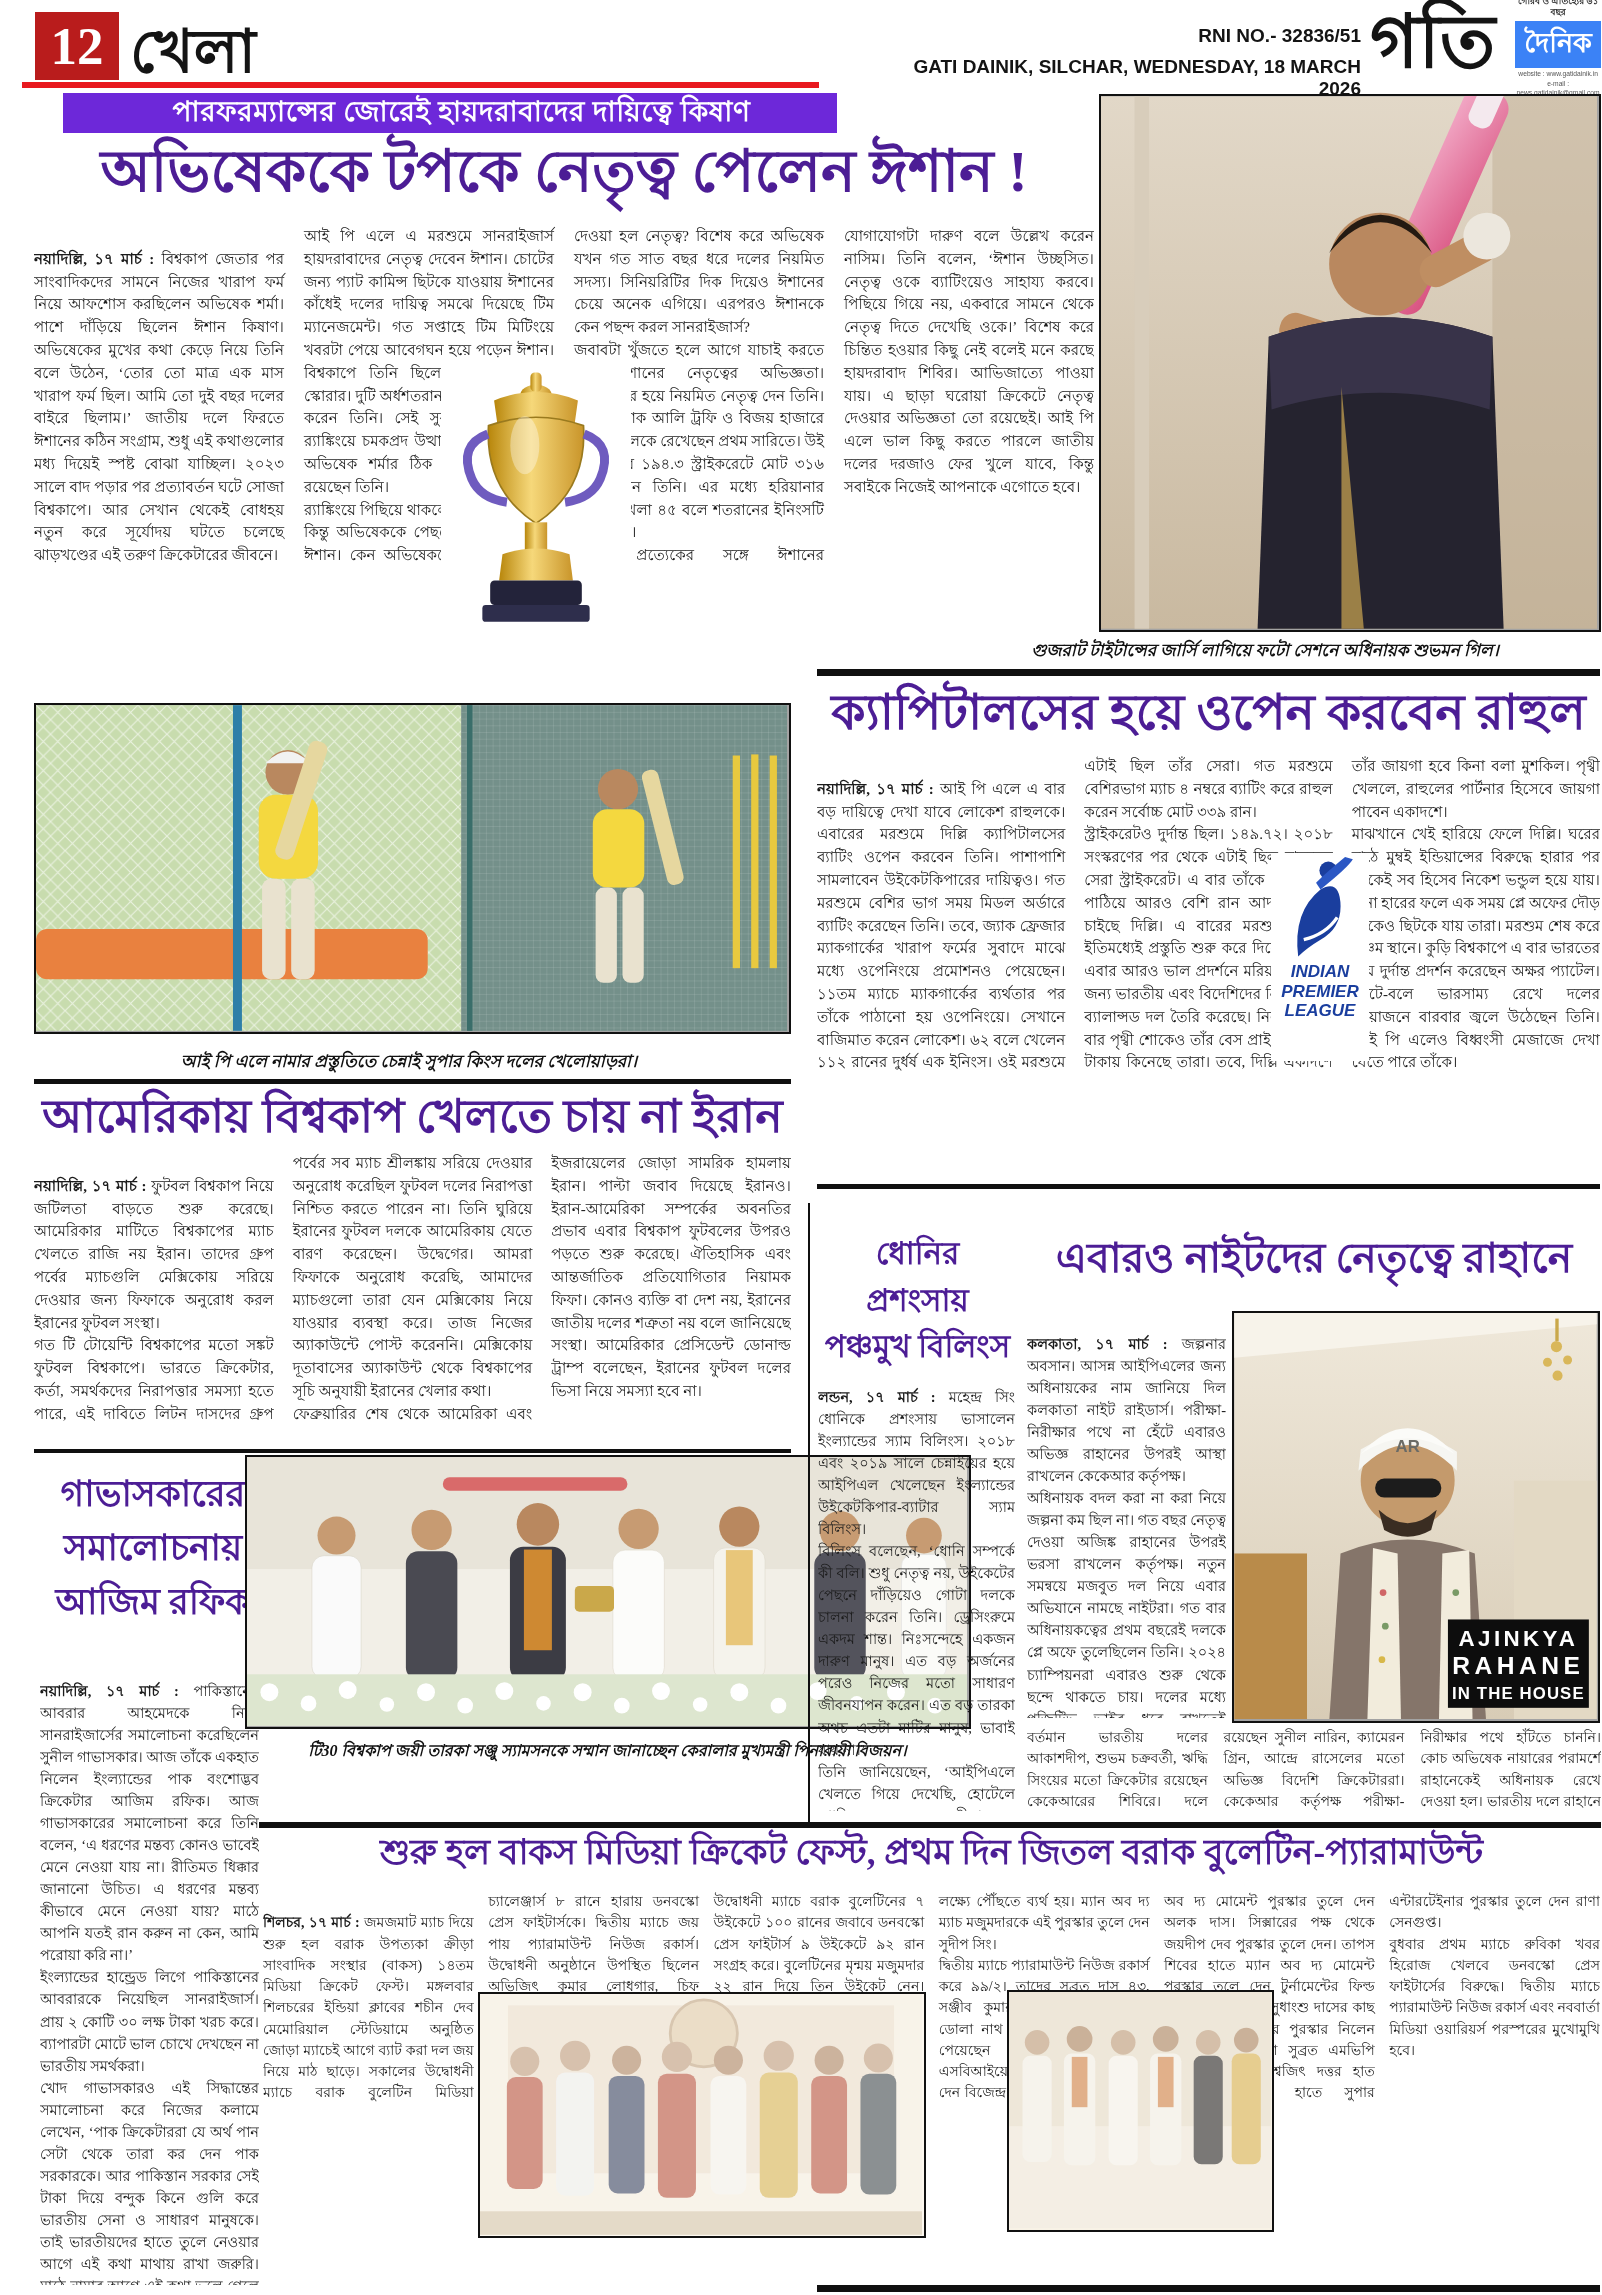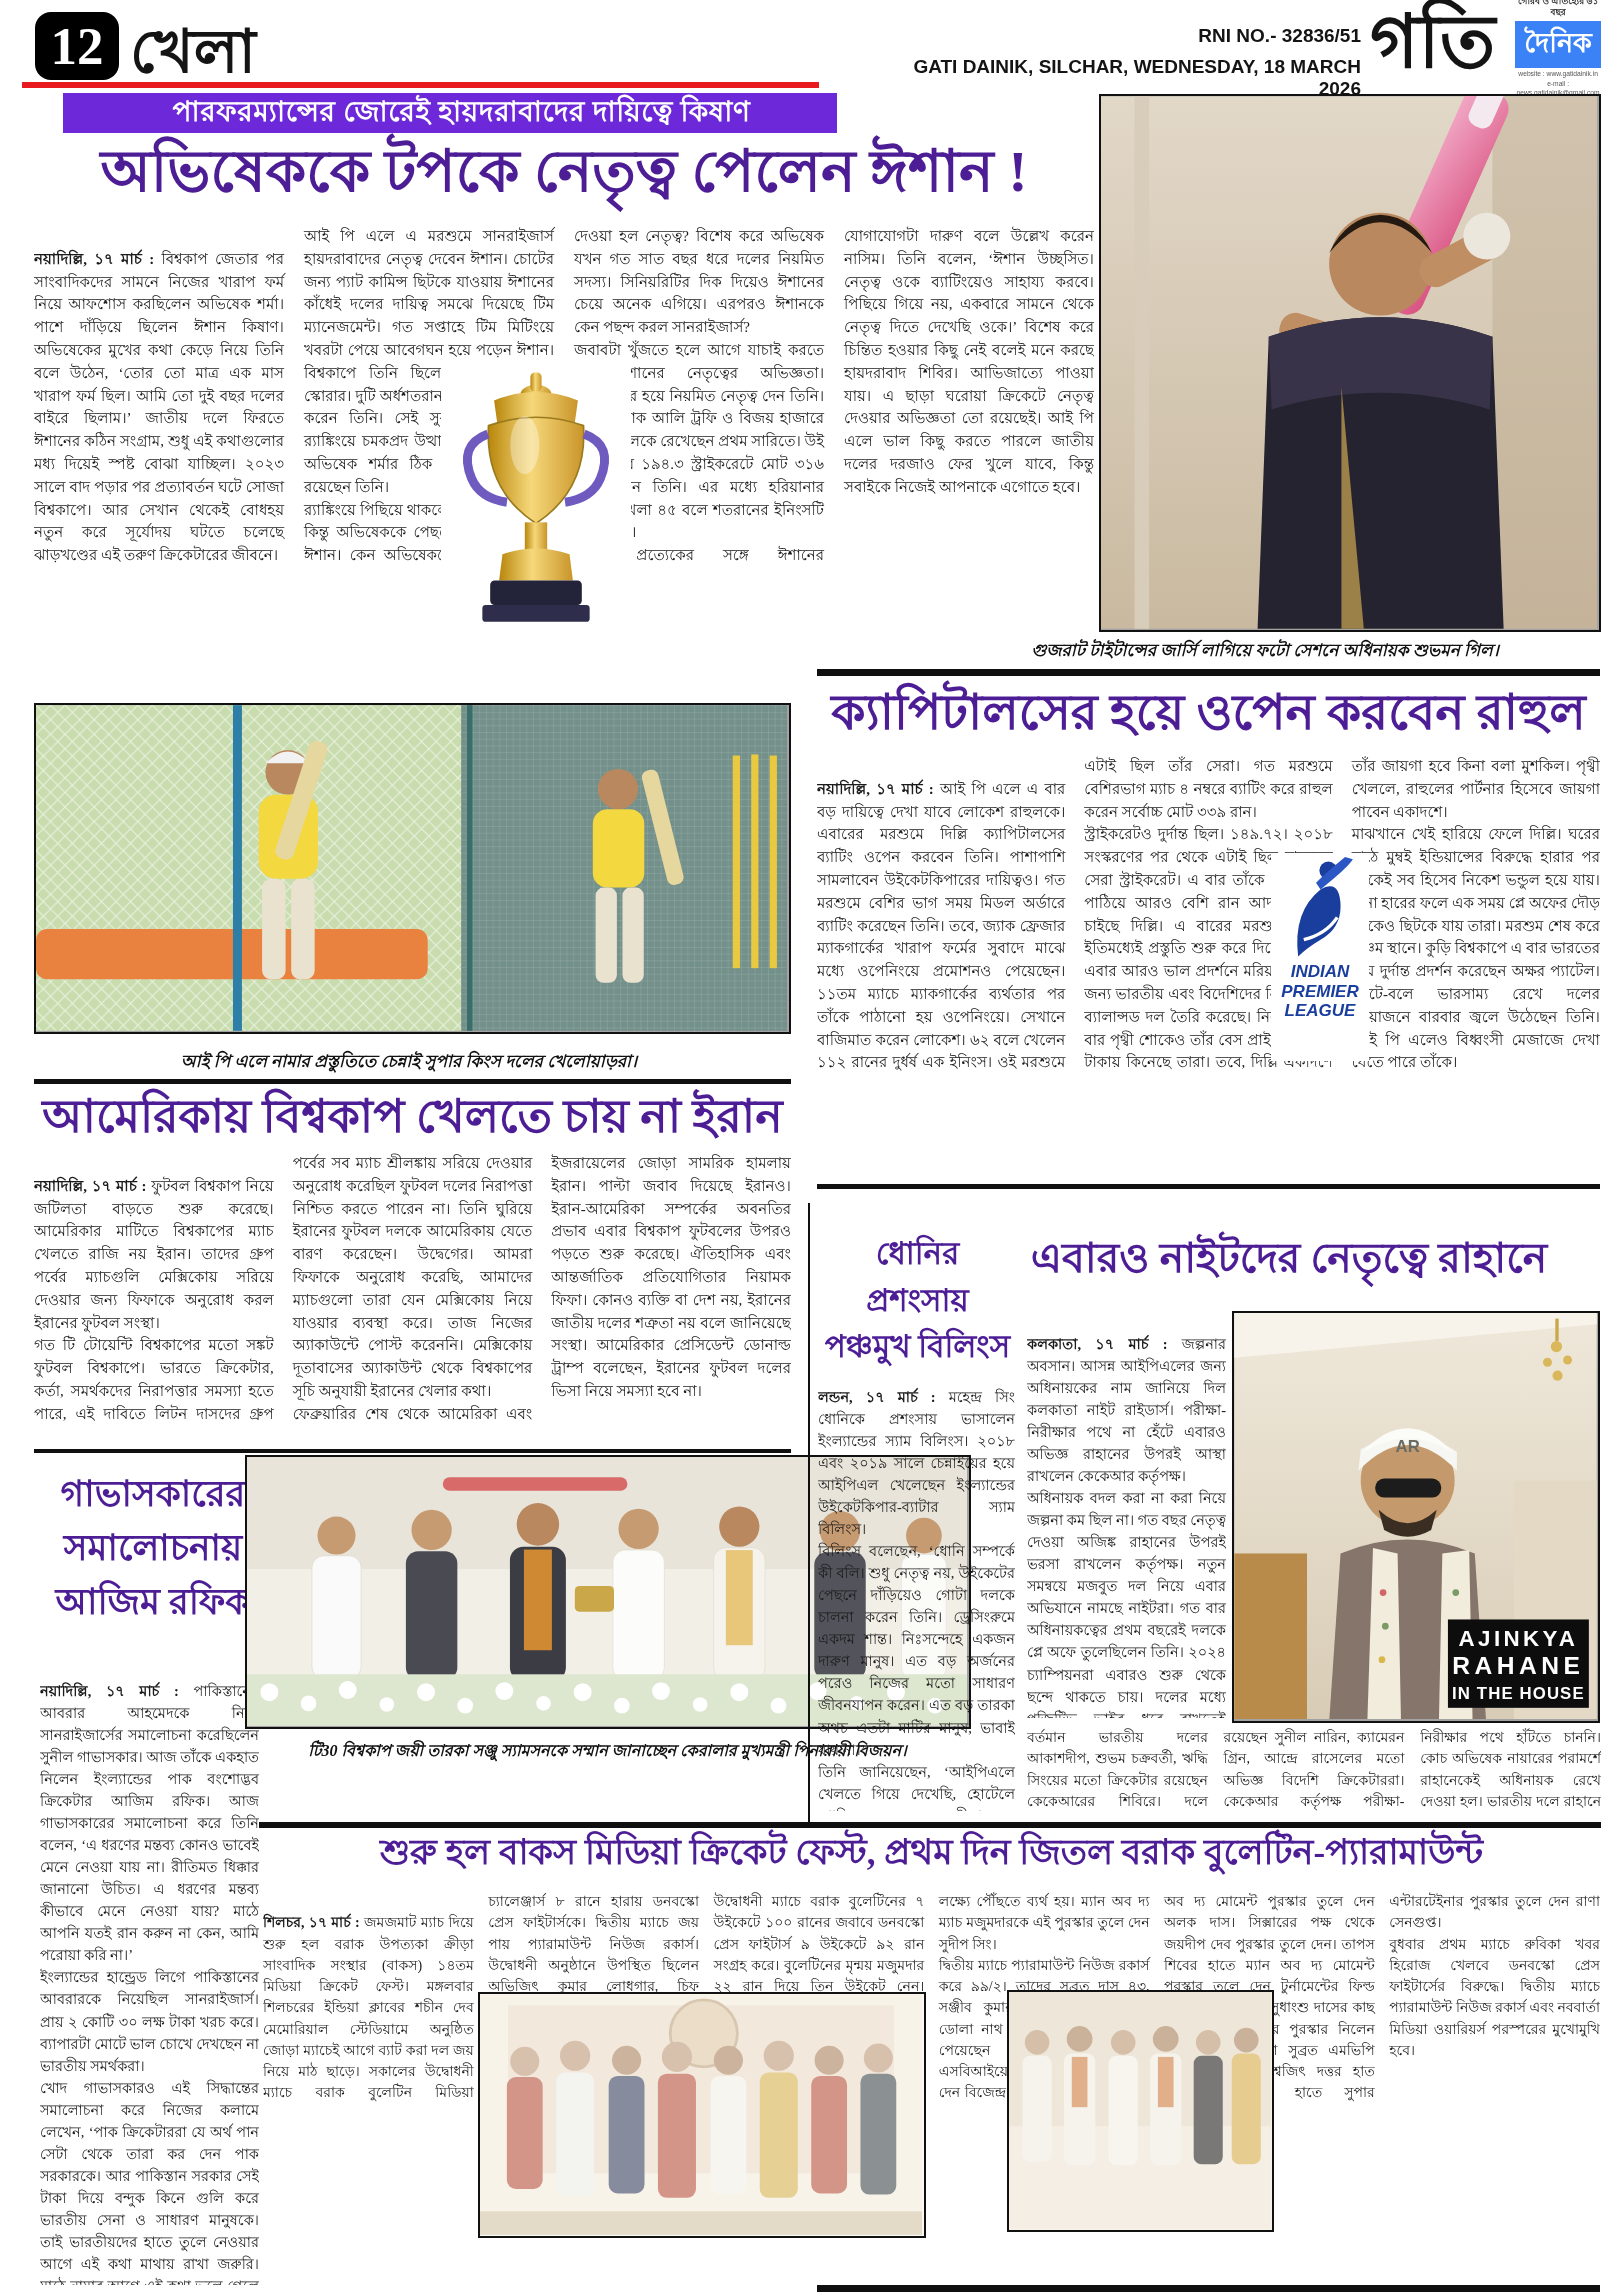--- a/index.html
+++ b/index.html
@@ -14,22 +14,22 @@
   .body-text{font-size:15px;line-height:1.52;text-align:justify;overflow:hidden;
              white-space:pre-line;color:#1b1b1b;}
   .body-text b{white-space:normal;}
   .caption{font-weight:bold;font-style:italic;text-align:center;color:#111;}
   .photo{border:2.8px solid #111;overflow:hidden;background:#a3a3a3;box-sizing:border-box;}
   .photo svg{display:block;}
   .faded{filter:blur(0.7px) saturate(.75);opacity:.62;}
   .cols3{column-count:3;column-gap:19px;}
   .cols4{column-count:4;column-gap:20px;}
   .cols6{column-count:6;column-gap:14.5px;}
-  .pgnum{background:#000000;color:#fff;font-weight:bold;font-size:53px;
-         display:flex;align-items:center;justify-content:center;border-radius:16px;}
+  .pgnum{background:#b91c1c;color:#fff;font-weight:bold;font-size:53px;
+         display:flex;align-items:center;justify-content:center;}
   .ipl-text{color:#1a3e9e;font-weight:bold;font-style:italic;text-align:center;
             font-size:17px;line-height:1.15;font-family:"Liberation Sans",sans-serif;}
   .tiny{font-family:"Liberation Sans",sans-serif;color:#555;text-align:center;line-height:1.3;}
   .masthead-sub{background:#3b82f6;color:#fff;font-weight:bold;text-align:center;}
 </style>
 </head>
 <body>
 
 <div class="abs pgnum" style="left:35px;top:12.3px;width:84px;height:68px;">12</div>
 <div class="abs" style="left:130px;top:4.5px;font-size:60px;font-weight:bold;">খেলা</div>
@@ -241,21 +241,21 @@
 
 <div class="abs rule" style="left:808px;top:1203px;width:2.2px;height:619px;"></div>
 <div class="abs headline" style="left:821px;top:1231px;width:193px;font-size:31px;line-height:1.5;white-space:pre-line;">ধোনির প্রশংসায়
 পঞ্চমুখ বিলিংস</div>
 <div class="abs body-text" style="left:818px;top:1364px;width:197px;height:447px;font-size:14.5px;">
   <b>লন্ডন, ১৭ মার্চ :</b> <span>মহেন্দ্র সিং ধোনিকে প্রশংসায় ভাসালেন ইংল্যান্ডের স্যাম বিলিংস। ২০১৮ এবং ২০১৯ সালে চেন্নাইয়ের হয়ে আইপিএল খেলেছেন ইংল্যান্ডের উইকেটকিপার-ব্যাটার স্যাম বিলিংস।
 বিলিংস বলেছেন, ‘ধোনি সম্পর্কে কী বলি। শুধু নেতৃত্ব নয়, উইকেটের পেছনে দাঁড়িয়েও গোটা দলকে চালনা করেন তিনি। ড্রেসিংরুমে একদম শান্ত। নিঃসন্দেহে একজন দারুণ মানুষ। এত বড় অর্জনের পরেও নিজের মতো সাধারণ জীবনযাপন করেন। এত বড় তারকা অথচ এতটা মাটির মানুষ, ভাবাই যায় না।’
 তিনি জানিয়েছেন, ‘আইপিএলে খেলতে গিয়ে দেখেছি, হোটেলে ধোনির ঘরে একজন সীসা মনে রাখার (কাচের পাত্র) দেখভাল করার লোক থাকত। সে সীসার দেখভাল করত। তার একমাত্র কাজই ছিল সীসার দেখাশোনা করা।’</span>
 </div>
 
-<div class="abs headline" style="left:1002px;top:1234px;width:574px;font-size:41px;">এবারও নাইটদের নেতৃত্বে রাহানে</div>
+<div class="abs headline" style="left:1027px;top:1234px;width:574px;font-size:41px;">এবারও নাইটদের নেতৃত্বে রাহানে</div>
 <div class="abs body-text" style="left:1027px;top:1311px;width:199px;height:407px;font-size:14.5px;">
   <b>কলকাতা, ১৭ মার্চ :</b> <span>জল্পনার অবসান। আসন্ন আইপিএলের জন্য অধিনায়কের নাম জানিয়ে দিল কলকাতা নাইট রাইডার্স। পরীক্ষা-নিরীক্ষার পথে না হেঁটে এবারও অভিজ্ঞ রাহানের উপরই আস্থা রাখলেন কেকেআর কর্তৃপক্ষ।
 অধিনায়ক বদল করা না করা নিয়ে জল্পনা কম ছিল না। গত বছর নেতৃত্ব দেওয়া অজিঙ্ক রাহানের উপরই ভরসা রাখলেন কর্তৃপক্ষ। নতুন সমন্বয়ে মজবুত দল নিয়ে এবার অভিযানে নামছে নাইটরা। গত বার অধিনায়কত্বের প্রথম বছরেই দলকে প্লে অফে তুলেছিলেন তিনি। ২০২৪ চ্যাম্পিয়নরা এবারও শুরু থেকে ছন্দে থাকতে চায়। দলের মধ্যে পজিটিভ ভাইব ধরে রাখতেই রাহানেকে রেখে দেওয়া হল বলে জানিয়েছে কেকেআর শিবির। দলে রয়েছেন সুনীল নারিন, রিঙ্কু সিং, বরুণ চক্রবর্তীর মতো পরীক্ষিত পারফর্মাররা। বেঙ্গালুরুর বিরুদ্ধে ইডেনে প্রথম ম্যাচ খেলবে নাইটরা।</span>
 </div>
 <div class="abs photo" style="left:1232px;top:1311px;width:368px;height:412px;">
   <svg width="363" height="406" viewBox="0 0 648 726">
     <defs>
       <linearGradient id="bgR" x1="0" y1="0" x2="0" y2="1">
         <stop offset="0" stop-color="#efe8da"></stop>
           <stop offset="1" stop-color="#d8ccb6"></stop>

